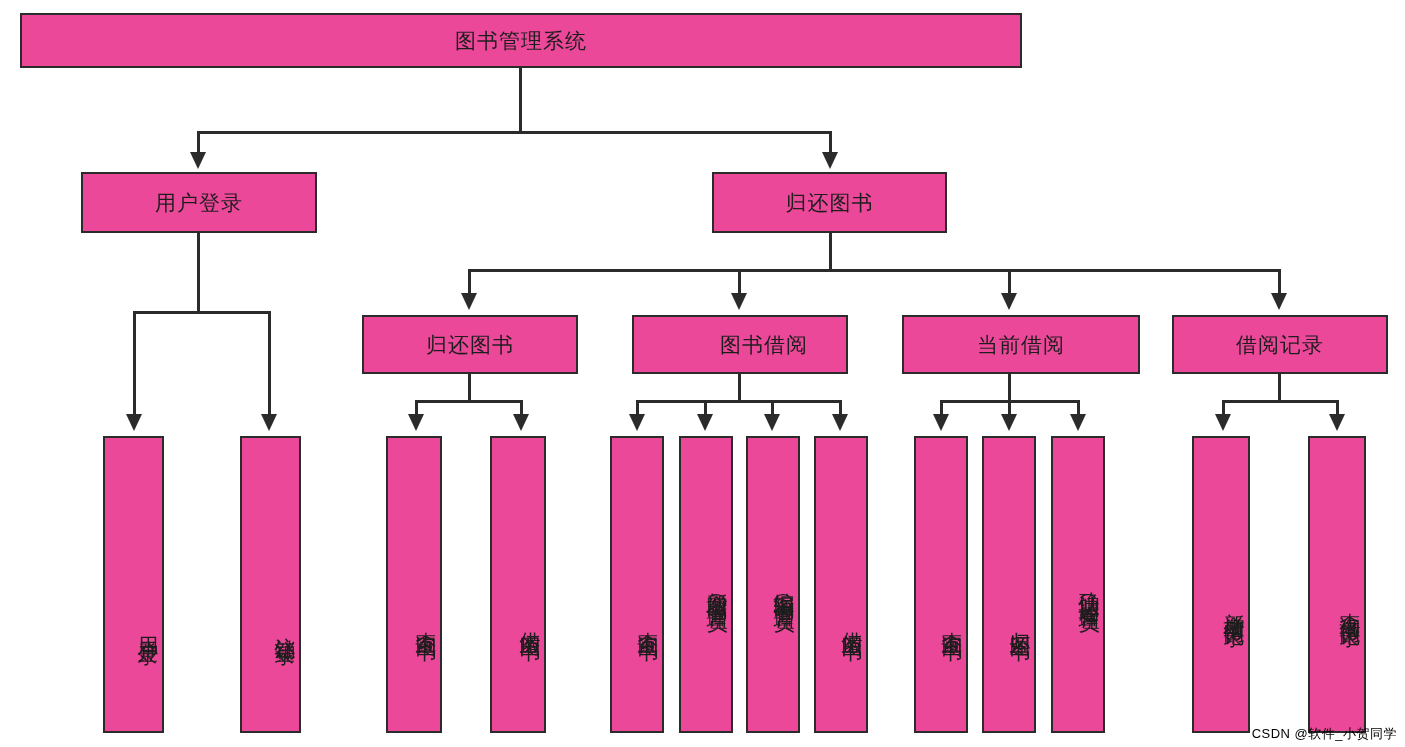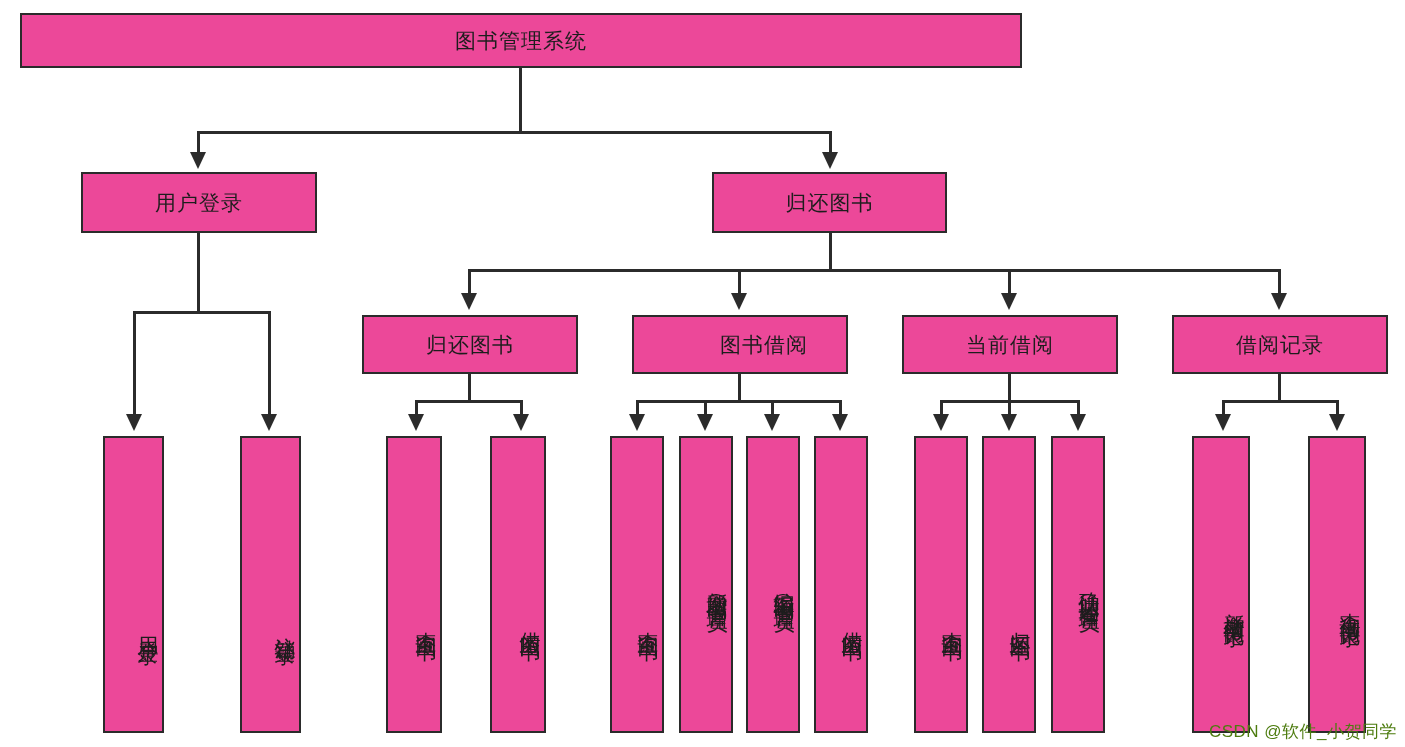--- a/index.html
+++ b/index.html
@@ -52,22 +52,22 @@
     height: 0;
     border-left: 8px solid transparent;
     border-right: 8px solid transparent;
     border-top: 17px solid #2b2b2b;
   }
   
   #watermark {
     position: absolute;
     right: 8px;
     bottom: 4px;
-    font-size: 17px;
-    color: #4d7c0f;
+    font-size: 13px;
+    color: #000000;
     letter-spacing: 0.5px;
     white-space: nowrap;
     user-select: none;
   }
 </style>
 </head>
 <body>
 
 <div id="canvas">
 
@@ -109,21 +109,21 @@
   <div class="arrow" style="left:1001px; top:293px;"></div>
   <div class="line vline" style="left:1278px; top:269px; height:26px;"></div>
   <div class="arrow" style="left:1271px; top:293px;"></div>
 
   <div class="node h" style="left:362px; top:315px; width:216px; height:59px;">
     <span>归还图书</span>
   </div>
   <div class="node h" style="left:632px; top:315px; width:216px; height:59px;padding-left:48px;">
     <span>图书借阅</span>
   </div>
-  <div class="node h" style="left:902px; top:315px; width:216px; height:59px;">
+  <div class="node h" style="left:902px; top:315px; width:238px; height:59px;">
     <span>当前借阅</span>
   </div>
   <div class="node h" style="left:1172px; top:315px; width:216px; height:59px;">
     <span>借阅记录</span>
   </div>
 
   <div class="line vline" style="left:468px; top:374px; width:2.5px; height:28px;"></div>
   <div class="line hline" style="left:415px; top:400px; width:107px;"></div>
   <div class="line vline" style="left:415px; top:400px; height:16px;"></div>
   <div class="arrow" style="left:408px; top:414px;"></div>

